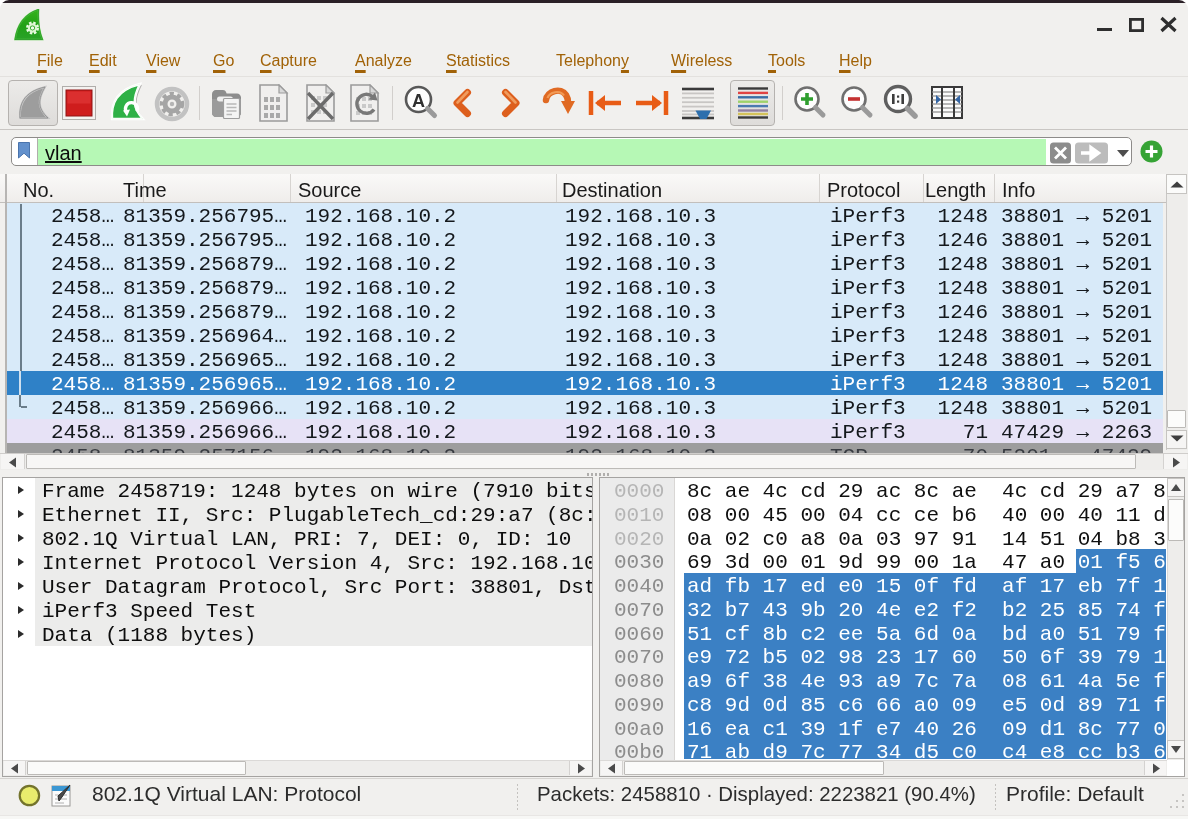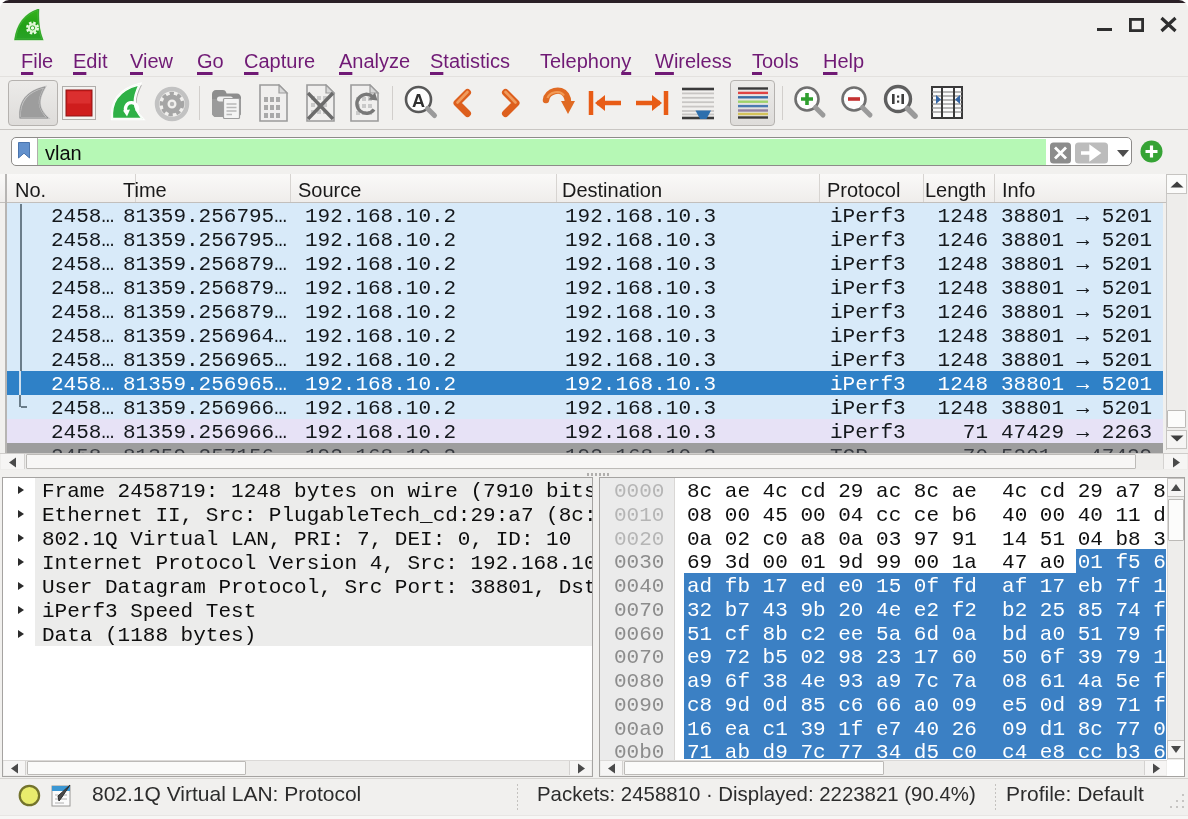--- a/index.html
+++ b/index.html
@@ -3,34 +3,34 @@
 <meta charset="utf-8">
 <style>
   html,body{margin:0;padding:0;background:#ffffff;}
   #win{position:relative;width:1188px;height:819px;background:#f1f0ee;overflow:hidden;
        font-family:"Liberation Sans",sans-serif;border-radius:9px 9px 0 0;}
   .abs{position:absolute;}
   
   #topline{left:0;top:0;width:1188px;height:3px;background:#2a2026;border-radius:9px 9px 0 0;}
   #title{left:0;top:11px;width:1188px;text-align:center;font-size:19px;color:#3a3a3a;line-height:24px;}
   
-  .mi{position:absolute;top:48px;line-height:26px;font-size:20px;color:#701a75;}
+  .mi{position:absolute;top:48px;line-height:26px;font-size:16px;color:#a16207;margin-left:16px;}
   .mi u{text-decoration-thickness:2.5px;text-underline-offset:4px;}
   #menusep{left:0;top:76px;width:1188px;height:1px;background:#e3e1de;}
   
   #tbline{left:0;top:129px;width:1188px;height:1px;background:#c9c6c3;}
   .tsep{position:absolute;top:86px;width:1px;height:34px;background:#d2cfcc;}
   .tbtn{position:absolute;top:80px;height:46px;background:linear-gradient(#ecebe9,#dedcda);
         border:1px solid #b5b2af;border-radius:4px;box-sizing:border-box;}
   
   #fbox{left:11px;top:137px;width:1121px;height:29px;background:#ffffff;border:1px solid #8d8b89;
         border-radius:5px;box-sizing:border-box;}
   #fgreen{left:38px;top:139px;width:1008px;height:26px;background:#b6f8b5;}
   #fbooksep{left:37px;top:138px;width:1px;height:27px;background:#b0aeac;}
-  #ftext{left:45px;top:140px;font-size:20px;line-height:26px;color:#0c0c0c;}
+  #ftext{left:45px;top:140px;font-size:20px;line-height:26px;color:#0c0c0c;text-decoration:underline;}
   
   #plist{left:0;top:172px;width:1188px;height:298px;}
   #phead{left:0;top:2px;width:1166px;height:29px;background:linear-gradient(#faf9f8,#efedeb);
          border-bottom:1px solid #c2bfbc;box-sizing:border-box;}
   .hc{position:absolute;top:0;height:28px;line-height:32px;font-size:20px;color:#1a1a1a;
       border-right:1px solid #d7d4d1;box-sizing:border-box;padding-left:7px;overflow:hidden;}
   .prow{position:absolute;left:0;width:1163px;height:24px;font-family:"Liberation Mono",monospace;
         font-size:21px;line-height:24px;color:#14181c;white-space:pre;}
   .prow span{position:absolute;top:0;line-height:27px;}
   .cno{width:114px;text-align:right;left:0;}
@@ -290,21 +290,21 @@
     <path d="M32 12 L45 12 M42 6.5 L49.5 12 L42 17.5 Z" fill="#ffffff" stroke="#ffffff" stroke-width="3.4"></path>
     <path d="M68 9 L80 9 L74 16 Z" fill="#4d4d4d"></path>
   </svg>
   <svg class="abs" style="left:1140px;top:140px" width="23" height="23" viewBox="0 0 23 23">
     <circle cx="11.5" cy="11.5" r="11" fill="#36a335"></circle>
     <path d="M11.5 5.5 V17.5 M5.5 11.5 H17.5" stroke="#ffffff" stroke-width="3.2"></path>
   </svg>
 
   <div id="plist" class="abs">
     <div id="phead" class="abs">
-      <div class="hc" style="left:8px;width:128px">No.</div>
+      <div class="hc" style="left:16px;width:128px">No.</div>
       <div class="hc" style="left:116px;width:175px">Time</div>
       <div class="hc" style="left:291px;width:266px">Source</div>
       <div class="hc" style="left:557px;width:263px;padding-left:5px">Destination</div>
       <div class="hc" style="left:820px;width:104px">Protocol</div>
       <div class="hc" style="left:924px;width:71px;padding-left:1px">Length</div>
       <div class="hc" style="left:995px;width:171px;border-right:none">Info</div>
     </div>
     <div class="prow" style="top:31px;background:#d8eaf9"><span class="cno">2458…</span><span class="ct">81359.256795…</span><span class="cs">192.168.10.2</span><span class="cd">192.168.10.3</span><span class="cp">iPerf3</span><span class="cl">1248</span><span class="ci">38801 → 5201</span></div>
     <div class="prow" style="top:55px;background:#d8eaf9"><span class="cno">2458…</span><span class="ct">81359.256795…</span><span class="cs">192.168.10.2</span><span class="cd">192.168.10.3</span><span class="cp">iPerf3</span><span class="cl">1246</span><span class="ci">38801 → 5201</span></div>
     <div class="prow" style="top:79px;background:#d8eaf9"><span class="cno">2458…</span><span class="ct">81359.256879…</span><span class="cs">192.168.10.2</span><span class="cd">192.168.10.3</span><span class="cp">iPerf3</span><span class="cl">1248</span><span class="ci">38801 → 5201</span></div>

